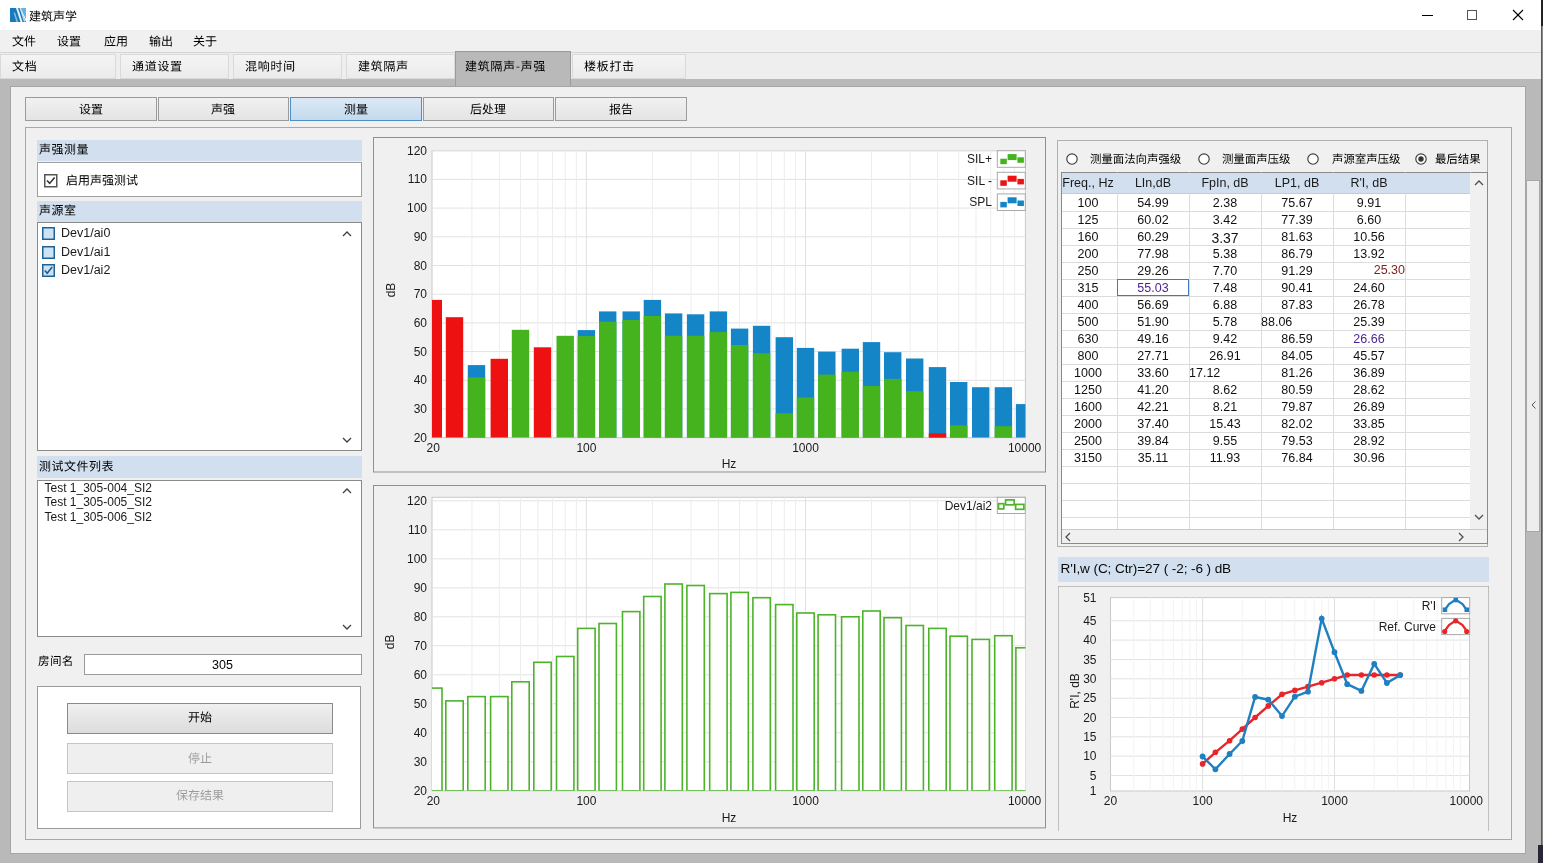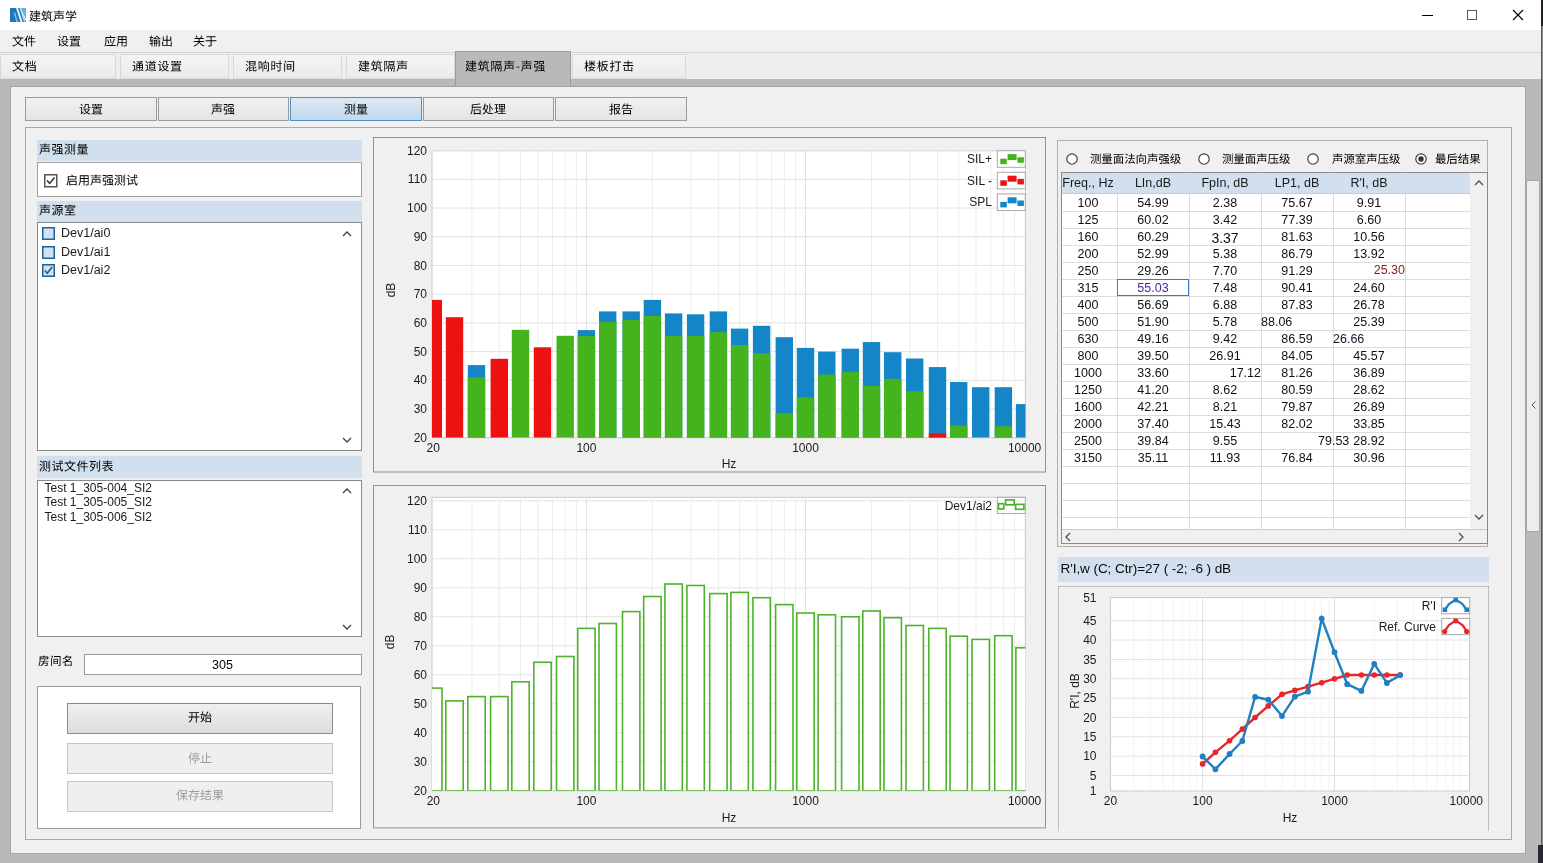--- a/index.html
+++ b/index.html
@@ -441,21 +441,21 @@
 <div class="abs" style="left:1117px;top:212.5px;width:72px;text-align:center;font-size:12.5px;color:#111">60.02</div>
 <div class="abs" style="left:1189px;top:212.5px;width:72px;text-align:center;font-size:12.5px;color:#111">3.42</div>
 <div class="abs" style="left:1261px;top:212.5px;width:72px;text-align:center;font-size:12.5px;color:#111">77.39</div>
 <div class="abs" style="left:1333px;top:212.5px;width:72px;text-align:center;font-size:12.5px;color:#111">6.60</div>
 <div class="abs" style="left:1060px;top:229.5px;width:56px;text-align:center;font-size:12.5px;color:#111">160</div>
 <div class="abs" style="left:1117px;top:229.5px;width:72px;text-align:center;font-size:12.5px;color:#111">60.29</div>
 <div class="abs" style="left:1189px;top:229.5px;width:72px;text-align:center;font-size:14px;color:#111">3.37</div>
 <div class="abs" style="left:1261px;top:229.5px;width:72px;text-align:center;font-size:12.5px;color:#111">81.63</div>
 <div class="abs" style="left:1333px;top:229.5px;width:72px;text-align:center;font-size:12.5px;color:#111">10.56</div>
 <div class="abs" style="left:1060px;top:246.5px;width:56px;text-align:center;font-size:12.5px;color:#111">200</div>
-<div class="abs" style="left:1117px;top:246.5px;width:72px;text-align:center;font-size:12.5px;color:#111">52.99</div>
+<div class="abs" style="left:1117px;top:246.5px;width:72px;text-align:center;font-size:12.5px;color:#111">77.98</div>
 <div class="abs" style="left:1189px;top:246.5px;width:72px;text-align:center;font-size:12.5px;color:#111">5.38</div>
 <div class="abs" style="left:1261px;top:246.5px;width:72px;text-align:center;font-size:12.5px;color:#111">86.79</div>
 <div class="abs" style="left:1333px;top:246.5px;width:72px;text-align:center;font-size:12.5px;color:#111">13.92</div>
 <div class="abs" style="left:1060px;top:263.5px;width:56px;text-align:center;font-size:12.5px;color:#111">250</div>
 <div class="abs" style="left:1117px;top:263.5px;width:72px;text-align:center;font-size:12.5px;color:#111">29.26</div>
 <div class="abs" style="left:1189px;top:263.5px;width:72px;text-align:center;font-size:12.5px;color:#111">7.70</div>
 <div class="abs" style="left:1261px;top:263.5px;width:72px;text-align:center;font-size:12.5px;color:#111">91.29</div>
 <div class="abs" style="left:1333px;top:263px;width:72px;text-align:right;font-size:12.5px;color:#7f1d1d">25.30</div>
 <div class="abs" style="left:1060px;top:280.5px;width:56px;text-align:center;font-size:12.5px;color:#111">315</div>
 <div class="abs" style="left:1117px;top:280.5px;width:72px;text-align:center;font-size:12.5px;color:#4c1d95">55.03</div>
@@ -469,50 +469,50 @@
 <div class="abs" style="left:1333px;top:297.5px;width:72px;text-align:center;font-size:12.5px;color:#111">26.78</div>
 <div class="abs" style="left:1060px;top:314.5px;width:56px;text-align:center;font-size:12.5px;color:#111">500</div>
 <div class="abs" style="left:1117px;top:314.5px;width:72px;text-align:center;font-size:12.5px;color:#111">51.90</div>
 <div class="abs" style="left:1189px;top:314.5px;width:72px;text-align:center;font-size:12.5px;color:#111">5.78</div>
 <div class="abs" style="left:1261px;top:314.5px;width:72px;font-size:12.5px;color:#111">88.06</div>
 <div class="abs" style="left:1333px;top:314.5px;width:72px;text-align:center;font-size:12.5px;color:#111">25.39</div>
 <div class="abs" style="left:1060px;top:331.5px;width:56px;text-align:center;font-size:12.5px;color:#111">630</div>
 <div class="abs" style="left:1117px;top:331.5px;width:72px;text-align:center;font-size:12.5px;color:#111">49.16</div>
 <div class="abs" style="left:1189px;top:331.5px;width:72px;text-align:center;font-size:12.5px;color:#111">9.42</div>
 <div class="abs" style="left:1261px;top:331.5px;width:72px;text-align:center;font-size:12.5px;color:#111">86.59</div>
-<div class="abs" style="left:1333px;top:331.5px;width:72px;font-size:12.5px;color:#0f172a">26.66</div>
+<div class="abs" style="left:1333px;top:331.5px;width:72px;text-align:center;font-size:12.5px;color:#4c1d95">26.66</div>
 <div class="abs" style="left:1060px;top:348.5px;width:56px;text-align:center;font-size:12.5px;color:#111">800</div>
-<div class="abs" style="left:1117px;top:348.5px;width:72px;text-align:center;font-size:12.5px;color:#111">39.50</div>
+<div class="abs" style="left:1117px;top:348.5px;width:72px;text-align:center;font-size:12.5px;color:#111">27.71</div>
 <div class="abs" style="left:1189px;top:348.5px;width:72px;text-align:center;font-size:12.5px;color:#111">26.91</div>
 <div class="abs" style="left:1261px;top:348.5px;width:72px;text-align:center;font-size:12.5px;color:#111">84.05</div>
 <div class="abs" style="left:1333px;top:348.5px;width:72px;text-align:center;font-size:12.5px;color:#111">45.57</div>
 <div class="abs" style="left:1060px;top:365.5px;width:56px;text-align:center;font-size:12.5px;color:#111">1000</div>
 <div class="abs" style="left:1117px;top:365.5px;width:72px;text-align:center;font-size:12.5px;color:#111">33.60</div>
-<div class="abs" style="left:1189px;top:365.5px;width:72px;text-align:right;font-size:12.5px;color:#111">17.12</div>
+<div class="abs" style="left:1189px;top:365.5px;width:72px;text-align:left;font-size:12.5px;color:#111">17.12</div>
 <div class="abs" style="left:1261px;top:365.5px;width:72px;text-align:center;font-size:12.5px;color:#111">81.26</div>
 <div class="abs" style="left:1333px;top:365.5px;width:72px;text-align:center;font-size:12.5px;color:#111">36.89</div>
 <div class="abs" style="left:1060px;top:382.5px;width:56px;text-align:center;font-size:12.5px;color:#111">1250</div>
 <div class="abs" style="left:1117px;top:382.5px;width:72px;text-align:center;font-size:12.5px;color:#111">41.20</div>
 <div class="abs" style="left:1189px;top:382.5px;width:72px;text-align:center;font-size:12.5px;color:#111">8.62</div>
 <div class="abs" style="left:1261px;top:382.5px;width:72px;text-align:center;font-size:12.5px;color:#111">80.59</div>
 <div class="abs" style="left:1333px;top:382.5px;width:72px;text-align:center;font-size:12.5px;color:#111">28.62</div>
 <div class="abs" style="left:1060px;top:399.5px;width:56px;text-align:center;font-size:12.5px;color:#111">1600</div>
 <div class="abs" style="left:1117px;top:399.5px;width:72px;text-align:center;font-size:12.5px;color:#111">42.21</div>
 <div class="abs" style="left:1189px;top:399.5px;width:72px;text-align:center;font-size:12.5px;color:#111">8.21</div>
 <div class="abs" style="left:1261px;top:399.5px;width:72px;text-align:center;font-size:12.5px;color:#111">79.87</div>
 <div class="abs" style="left:1333px;top:399.5px;width:72px;text-align:center;font-size:12.5px;color:#111">26.89</div>
 <div class="abs" style="left:1060px;top:416.5px;width:56px;text-align:center;font-size:12.5px;color:#111">2000</div>
 <div class="abs" style="left:1117px;top:416.5px;width:72px;text-align:center;font-size:12.5px;color:#111">37.40</div>
 <div class="abs" style="left:1189px;top:416.5px;width:72px;text-align:center;font-size:12.5px;color:#111">15.43</div>
 <div class="abs" style="left:1261px;top:416.5px;width:72px;text-align:center;font-size:12.5px;color:#111">82.02</div>
 <div class="abs" style="left:1333px;top:416.5px;width:72px;text-align:center;font-size:12.5px;color:#111">33.85</div>
 <div class="abs" style="left:1060px;top:433.5px;width:56px;text-align:center;font-size:12.5px;color:#111">2500</div>
 <div class="abs" style="left:1117px;top:433.5px;width:72px;text-align:center;font-size:12.5px;color:#111">39.84</div>
 <div class="abs" style="left:1189px;top:433.5px;width:72px;text-align:center;font-size:12.5px;color:#111">9.55</div>
-<div class="abs" style="left:1318px;top:433.5px;width:72px;text-align:left;font-size:12.5px;color:#111">79.53</div>
+<div class="abs" style="left:1261px;top:433.5px;width:72px;text-align:center;font-size:12.5px;color:#111">79.53</div>
 <div class="abs" style="left:1333px;top:433.5px;width:72px;text-align:center;font-size:12.5px;color:#111">28.92</div>
 <div class="abs" style="left:1060px;top:450.5px;width:56px;text-align:center;font-size:12.5px;color:#111">3150</div>
 <div class="abs" style="left:1117px;top:450.5px;width:72px;text-align:center;font-size:12.5px;color:#111">35.11</div>
 <div class="abs" style="left:1189px;top:450.5px;width:72px;text-align:center;font-size:12.5px;color:#111">11.93</div>
 <div class="abs" style="left:1261px;top:450.5px;width:72px;text-align:center;font-size:12.5px;color:#111">76.84</div>
 <div class="abs" style="left:1333px;top:450.5px;width:72px;text-align:center;font-size:12.5px;color:#111">30.96</div>
 <div class="abs" style="left:1117px;top:279.0px;width:72px;height:17.0px;border:1.5px solid #3d7bbf"></div>
 <div class="abs" style="left:1470px;top:172.5px;width:16.7px;height:357px;background:#f0f0f0"></div>
 <svg class="abs" style="left:1473.5px;top:180px" width="10" height="6" viewBox="0 0 10 6">
     <path d="M1 5 L5 1 L9 5" fill="none" stroke="#505050" stroke-width="1.3"></path>

